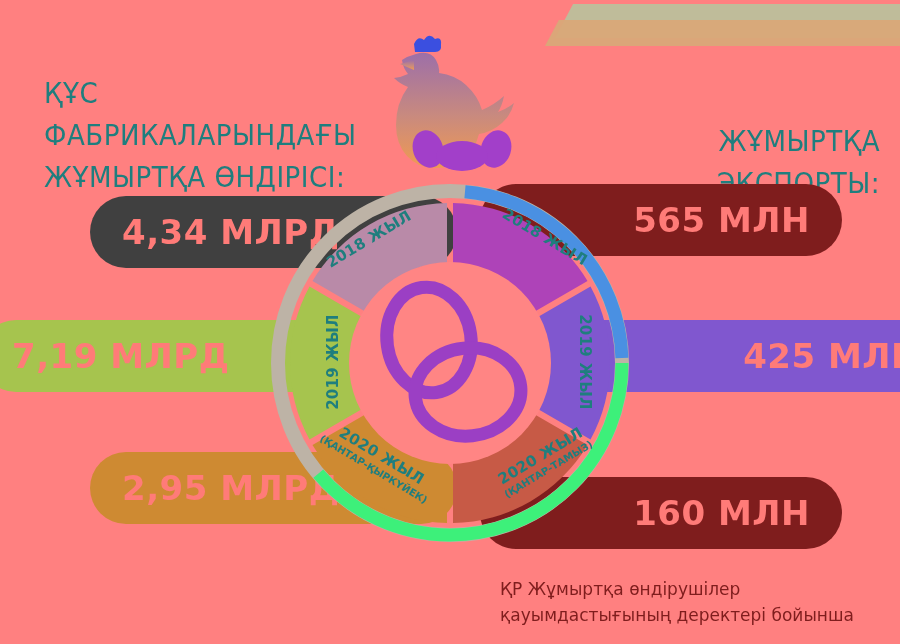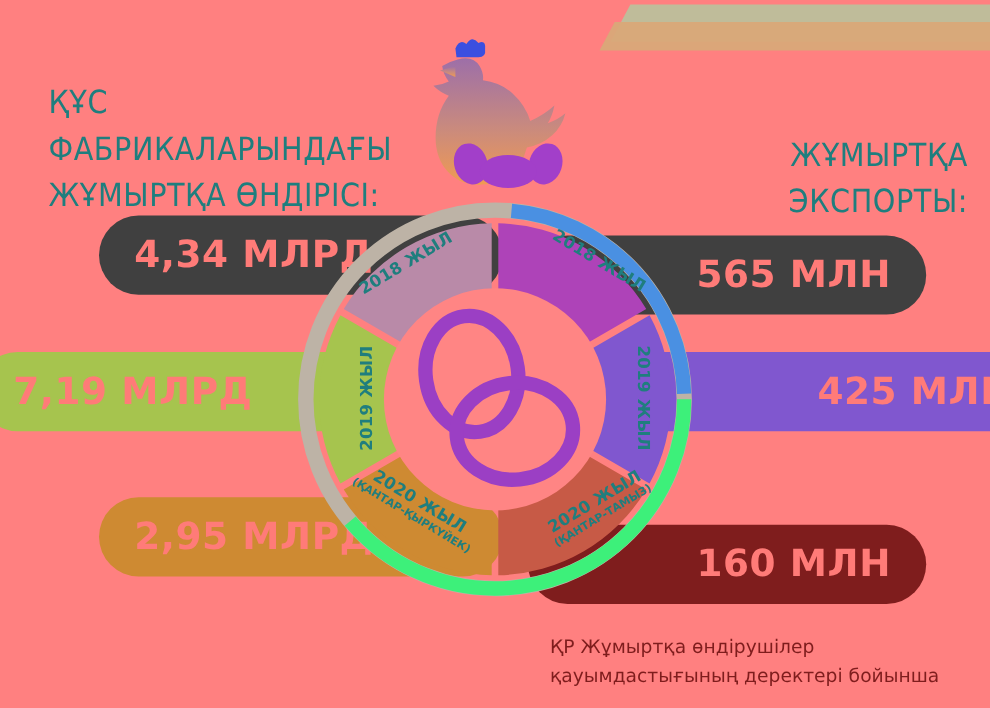--- a/index.html
+++ b/index.html
@@ -58,21 +58,21 @@
     white-space:nowrap;
   }
   .pill-l{justify-content:flex-start;padding-left:32px;}
   .pill-r{justify-content:flex-end;padding-right:32px;}
 
   .pill1{left:90px; top:196px; width:335px; background:#404040;}
   .pill2{left:-20px;top:320px; width:420px; background:#A8C martial;}
   .pill2{left:-20px;top:320px; width:420px; background:#A6C44E;}
   .pill3{left:90px; top:452px; width:335px; background:#CE8A32;}
 
-  .pill4{left:480px;top:214px; width:330px; background:#404040;}
+  .pill4{left:480px;top:184px; width:330px; background:#7f1d1d;}
   .pill5{left:500px;top:320px; width:420px; background:#8057CF;}
   .pill6{left:480px;top:477px; width:330px; background:#7f1d1d;}
 
   
   .donut-wrap{position:absolute;left:265px;top:178px;width:370px;height:370px;}
   .donut-svg{position:absolute;left:0;top:0;}
   .center-disc{
     position:absolute;left:84px;top:84px;width:202px;height:202px;
     border-radius:50%;
     background:#FF8584;

